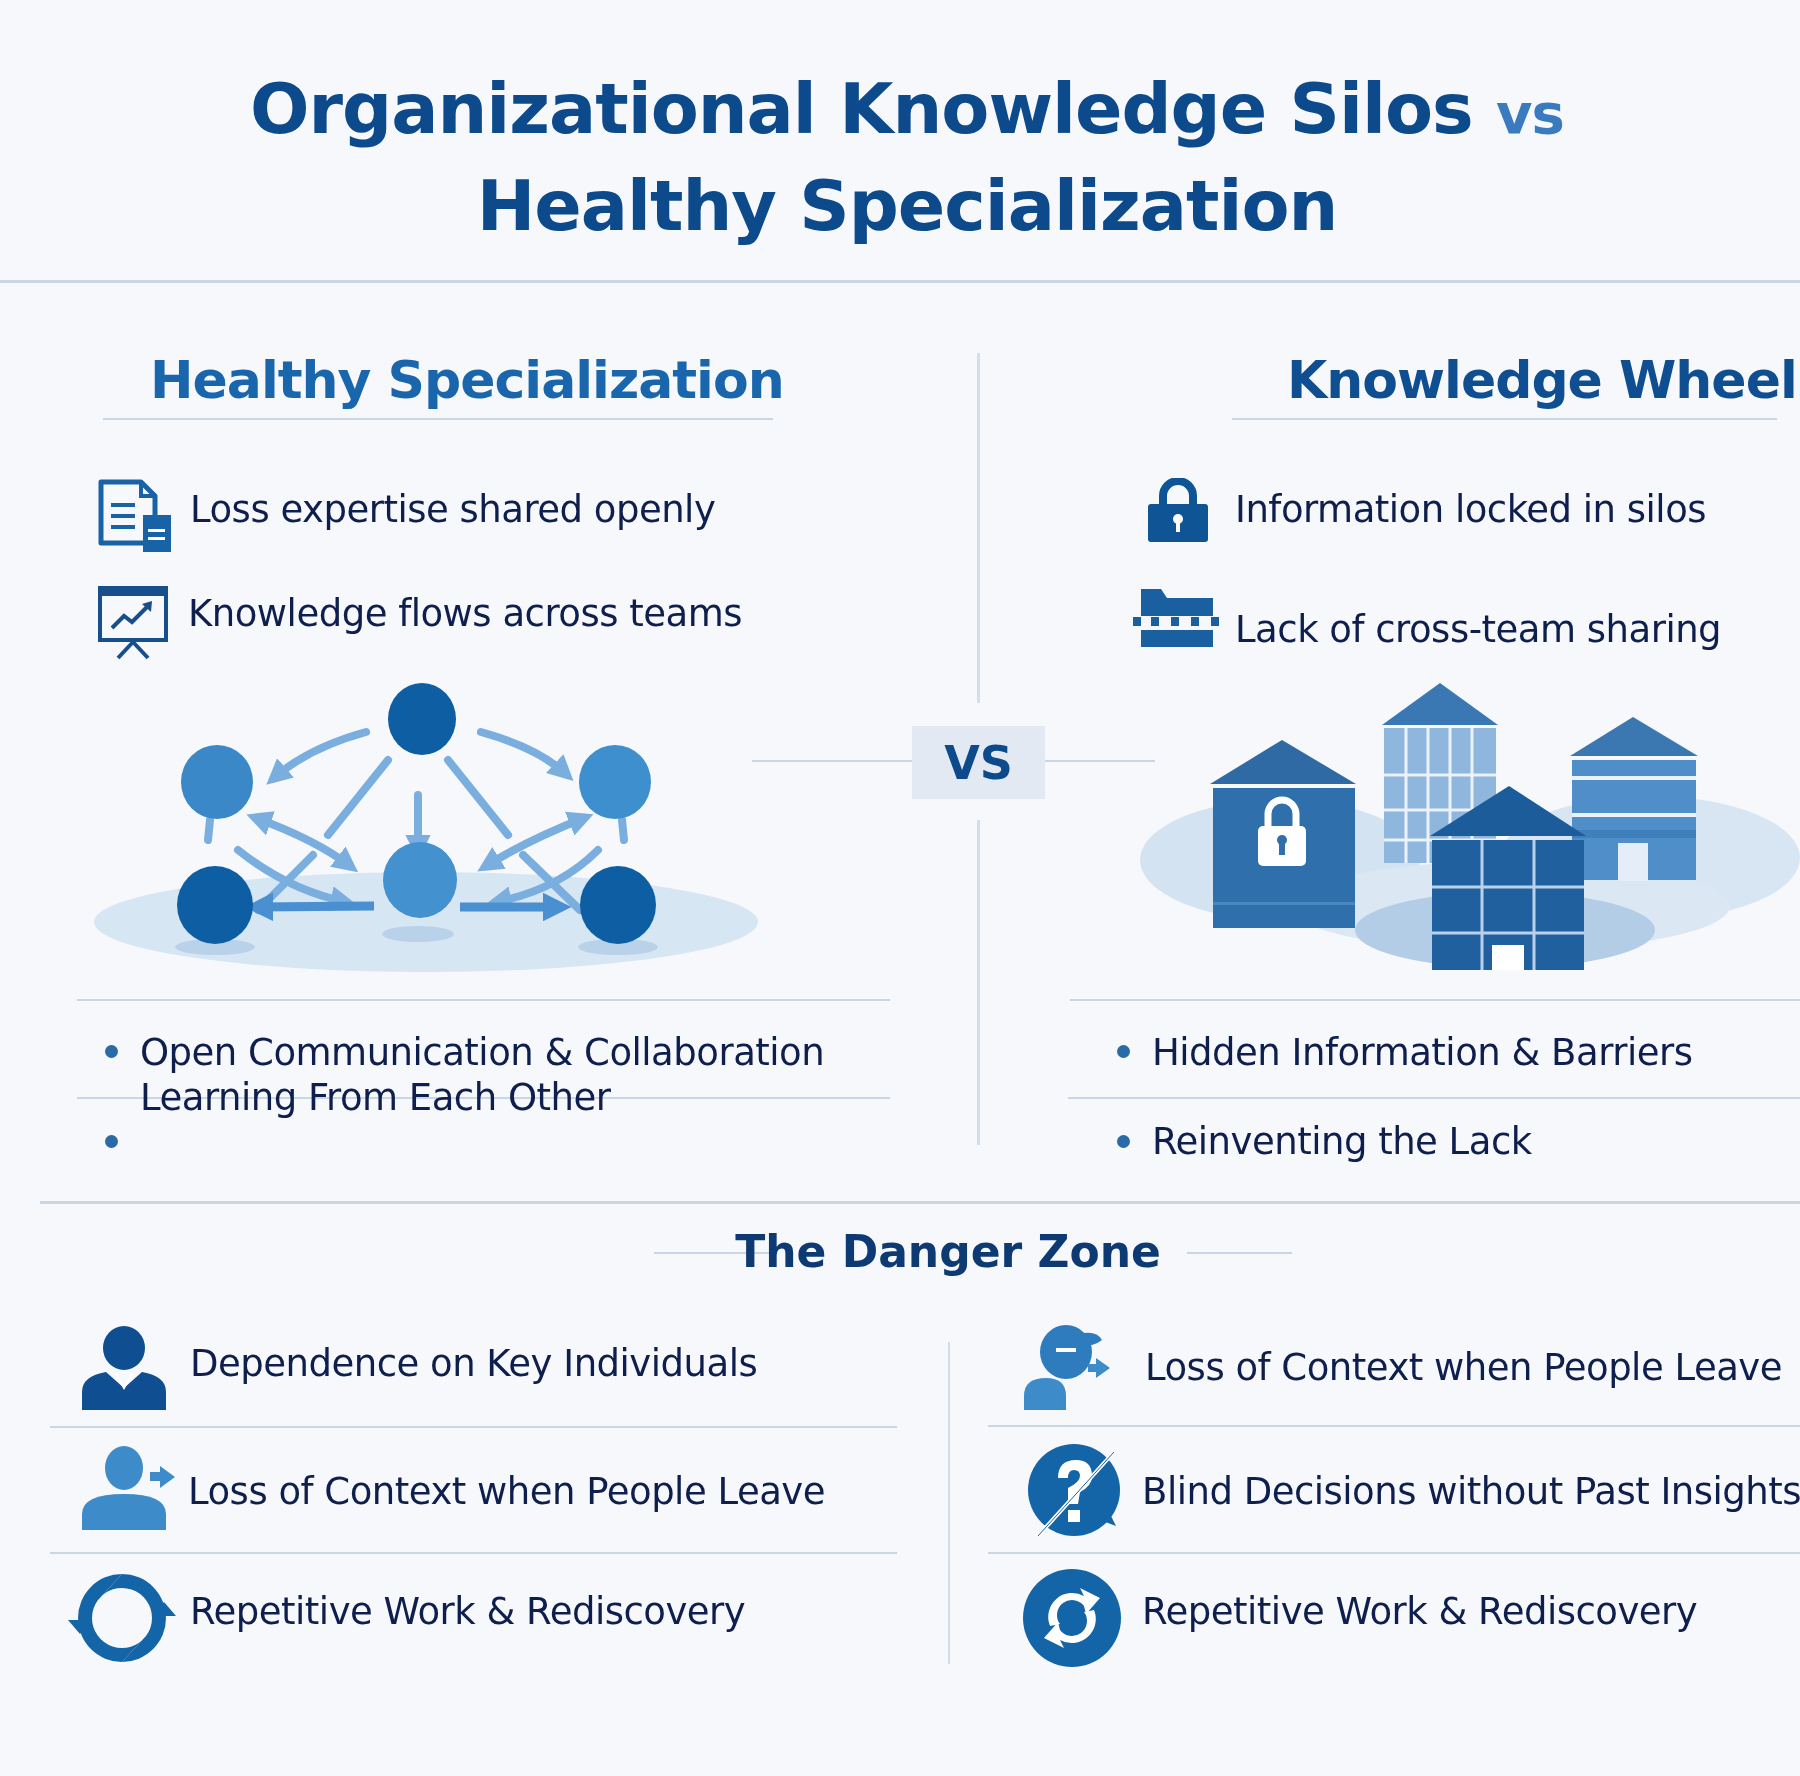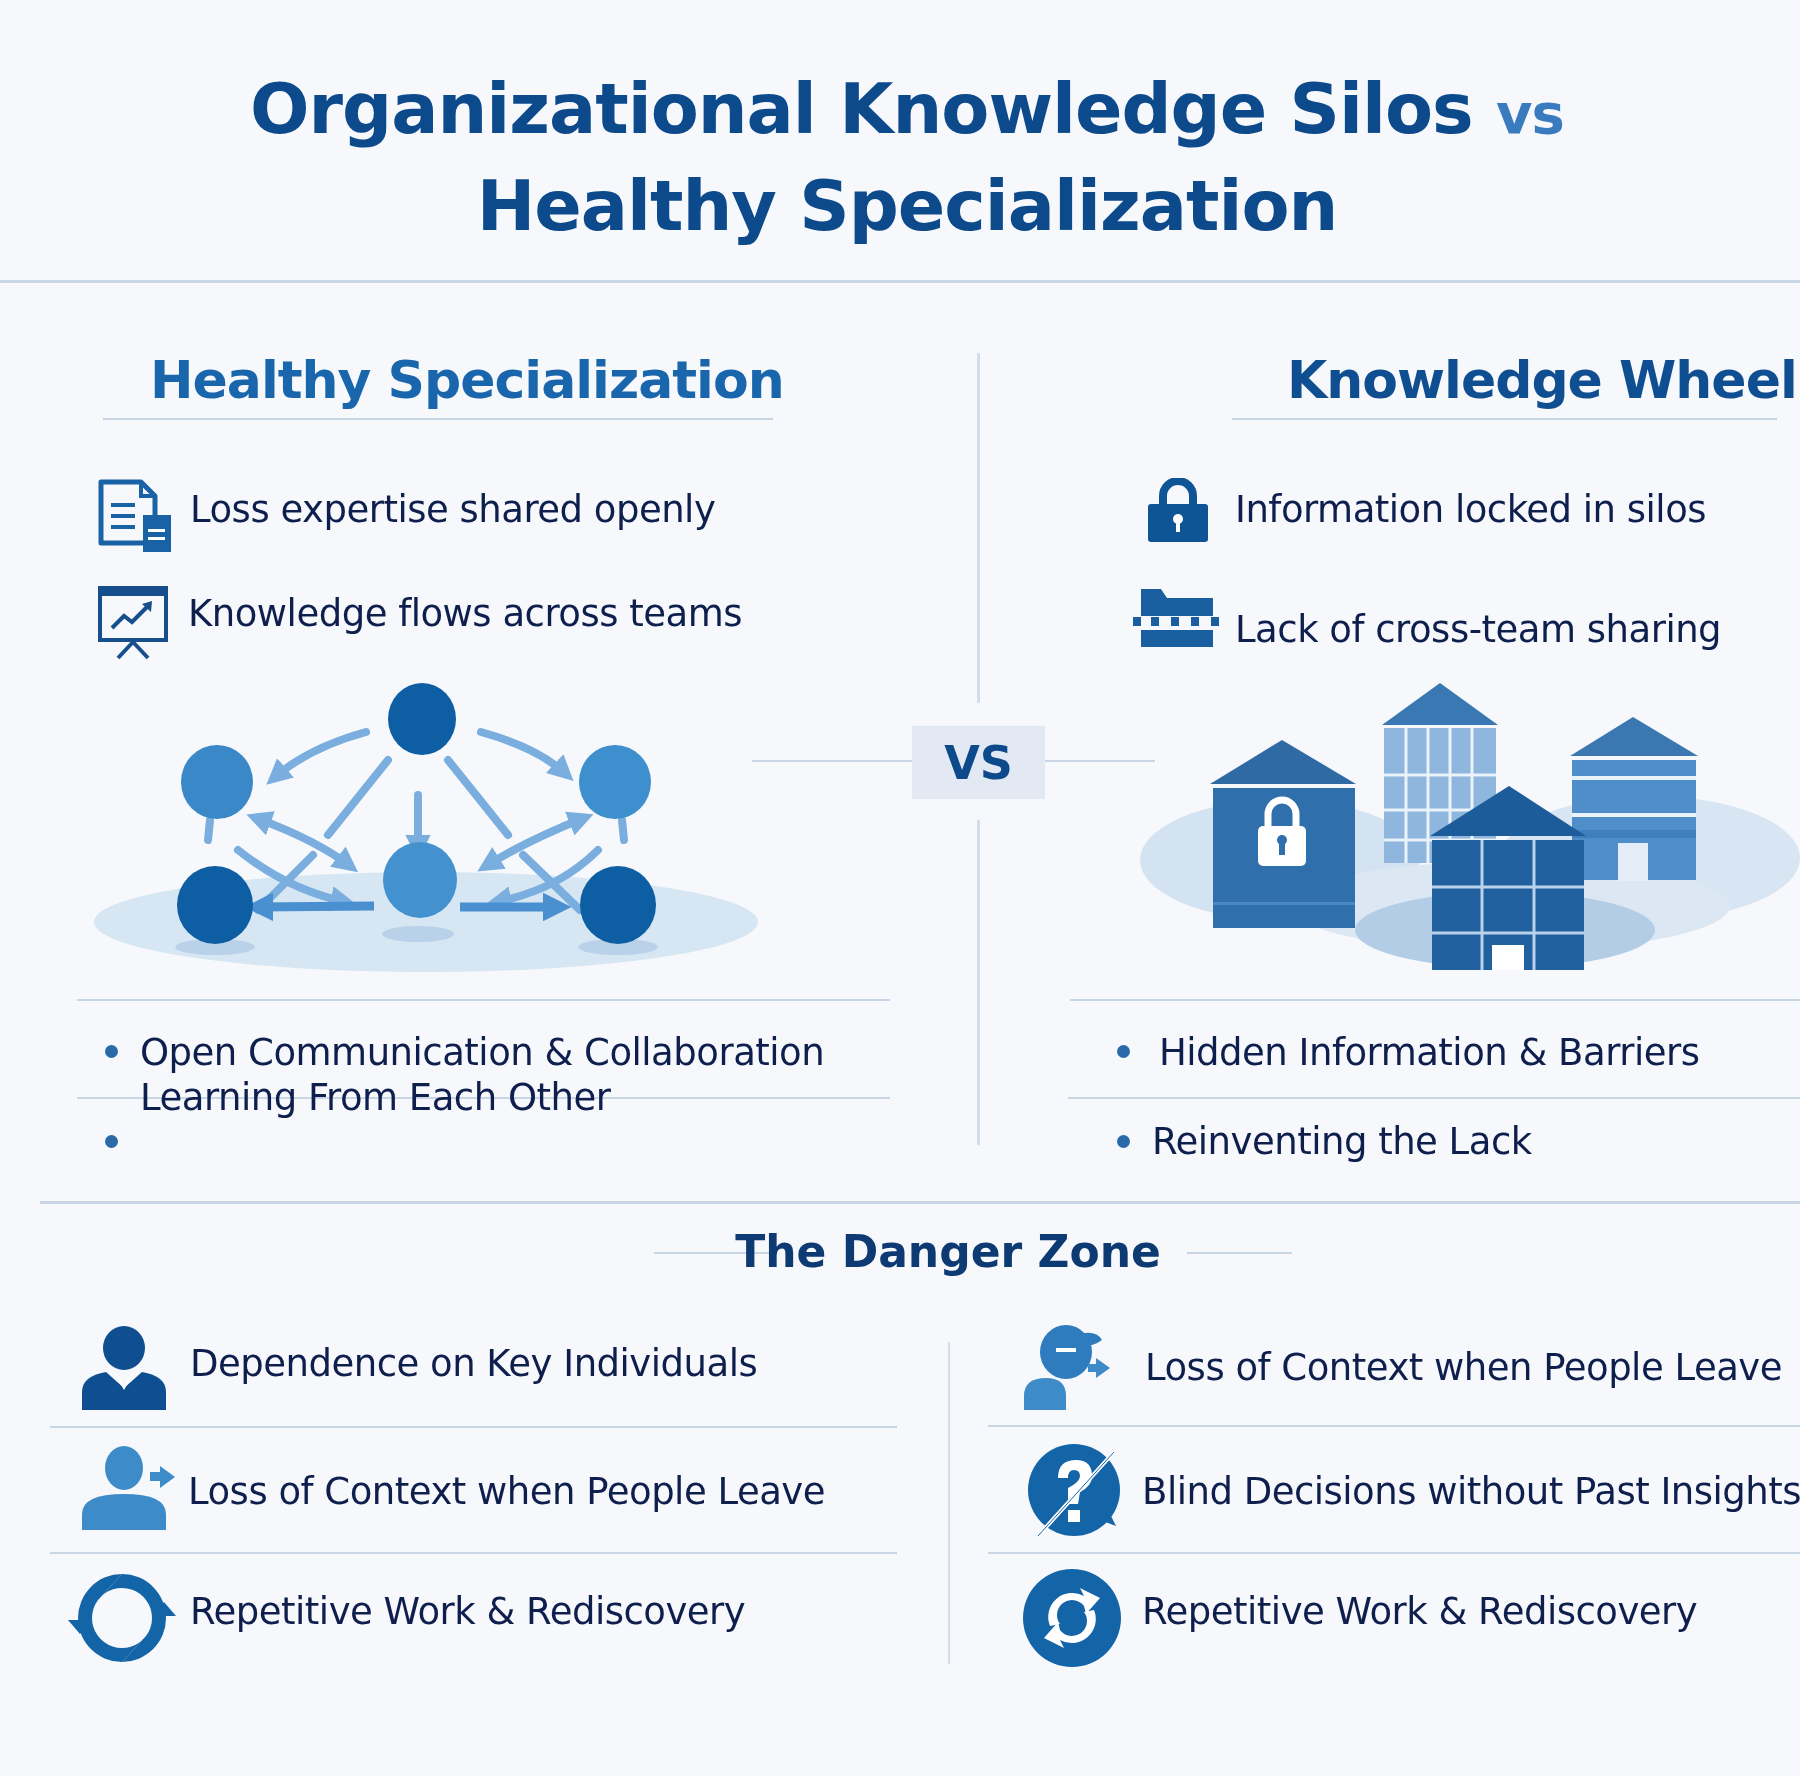--- a/index.html
+++ b/index.html
@@ -203,21 +203,21 @@
       <line x1="404" y1="160" x2="404" y2="300"></line>
       <line x1="302" y1="207" x2="454" y2="207"></line>
       <line x1="302" y1="253" x2="454" y2="253"></line>
     </g>
     <rect x="362" y="265" width="32" height="35" fill="#ffffff"></rect>
   </svg>
 </div>
 
 <div class="rule" style="left:1070px; top:999px; width:730px; height:2px;"></div>
 <div class="bullet-dot" style="left:1117px; top:1045px;"></div>
-<div class="item-text" style="left:1152px; top:1031px;margin-left:7px;">Hidden Information &amp; Barriers</div>
+<div class="item-text" style="left:1152px; top:1031px;">Hidden Information &amp; Barriers</div>
 <div class="rule" style="left:1068px; top:1097px; width:732px; height:2px;"></div>
 <div class="bullet-dot" style="left:1117px; top:1135px;"></div>
 <div class="item-text" style="left:1152px; top:1120px;">Reinventing the Lack</div>
 
 <div class="rule" style="left:40px; top:1201px; width:1760px;"></div>
 <div class="rule" style="left:654px; top:1252px; width:118px; height:2px;"></div>
 <div class="rule" style="left:1187px; top:1252px; width:105px; height:2px;"></div>
 <div class="danger-title">The Danger Zone</div>
 <div class="vrule" style="left:948px; top:1342px; height:322px; width:2px;"></div>
 

